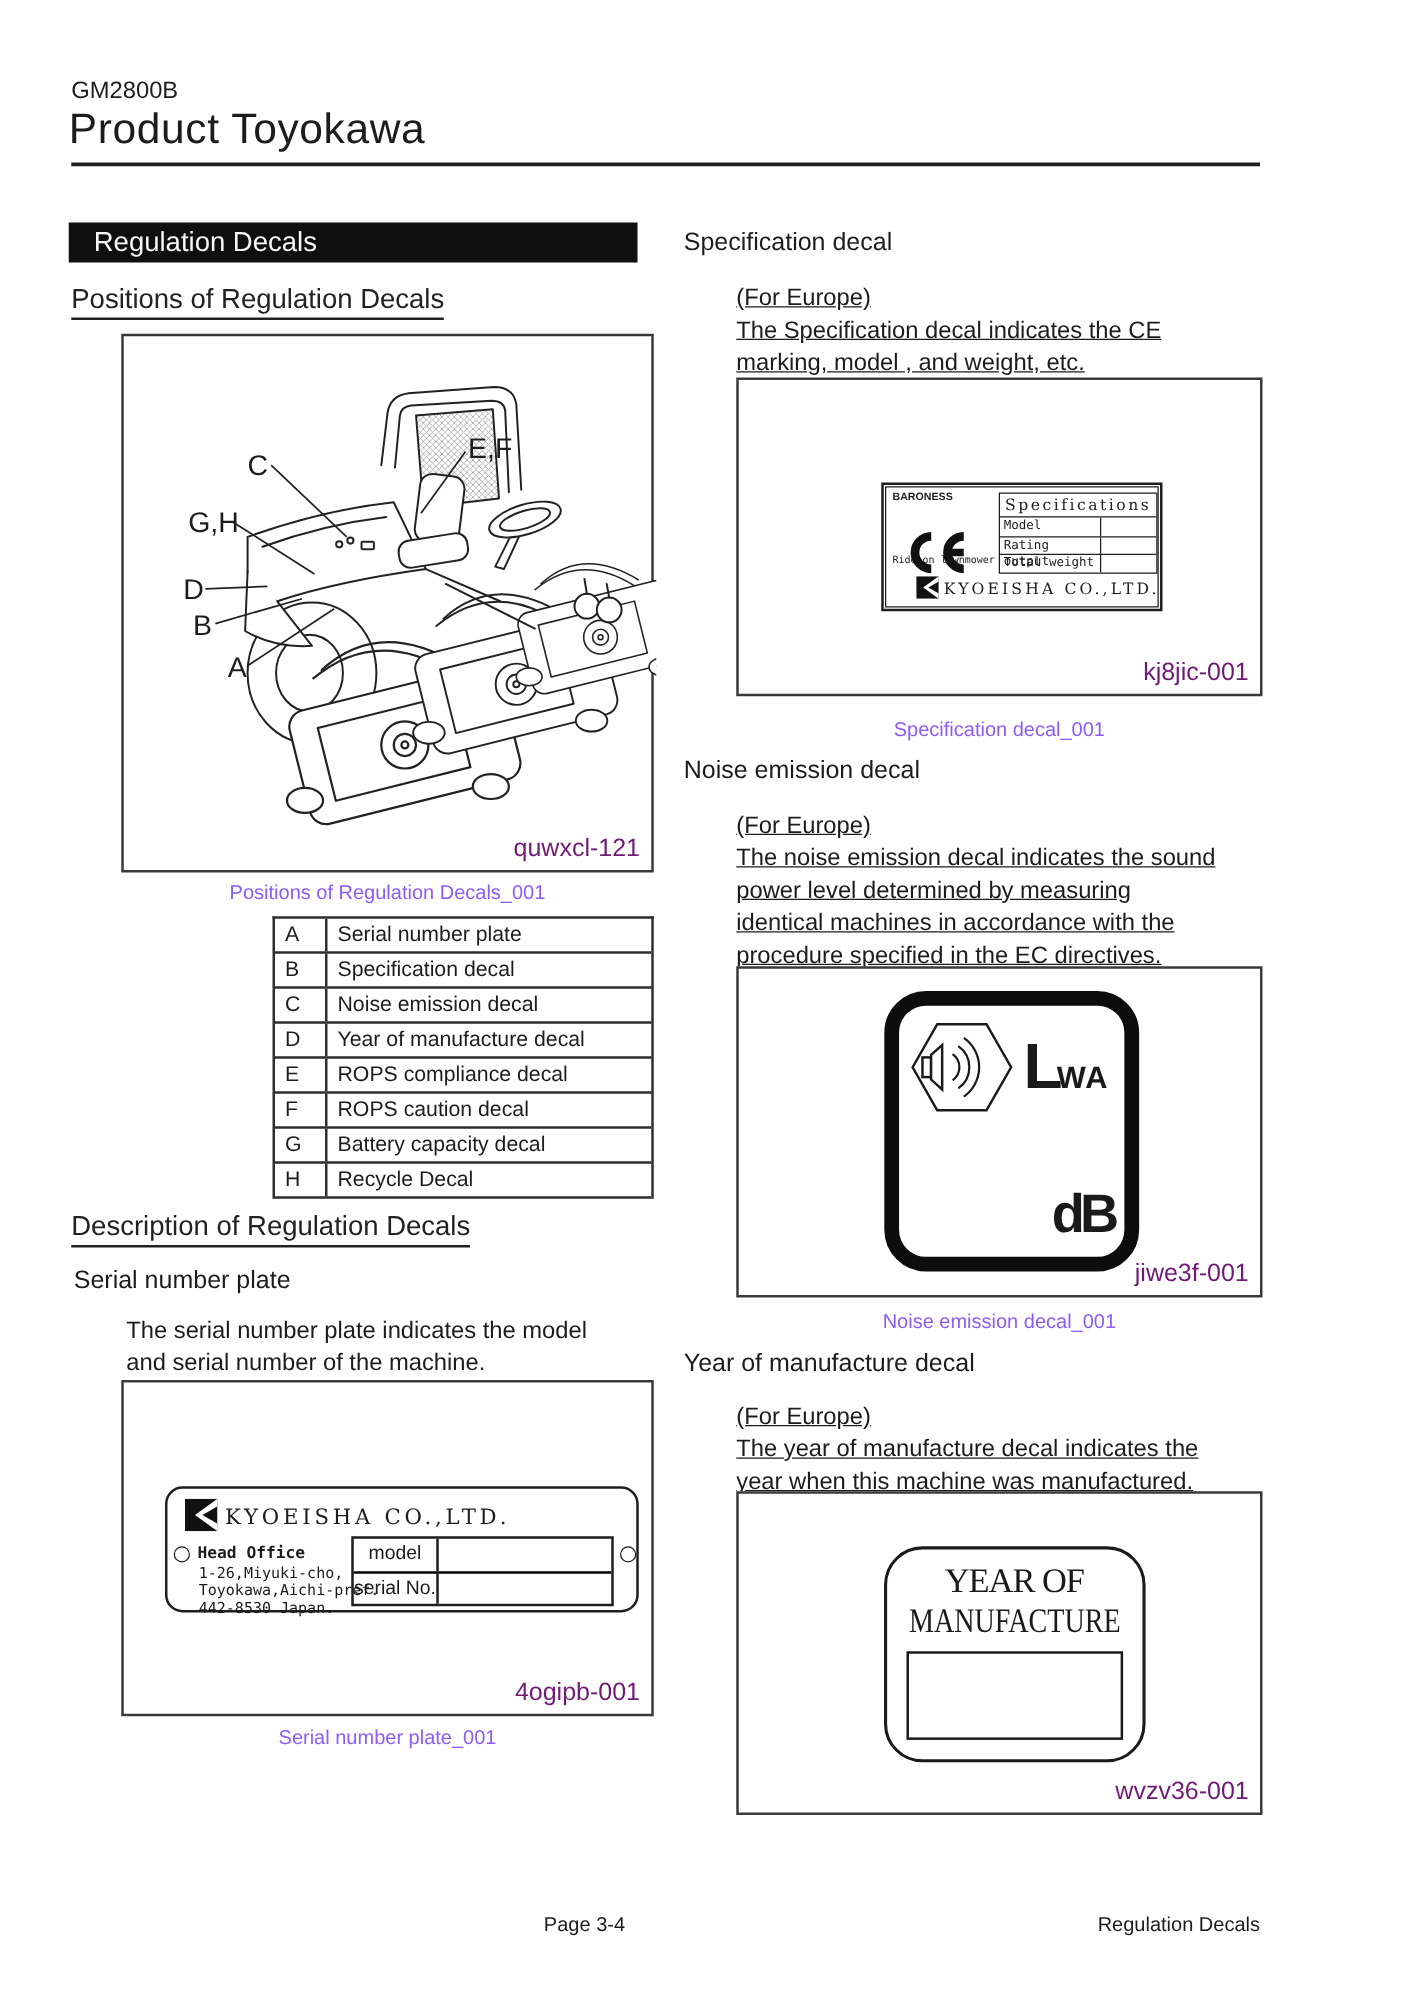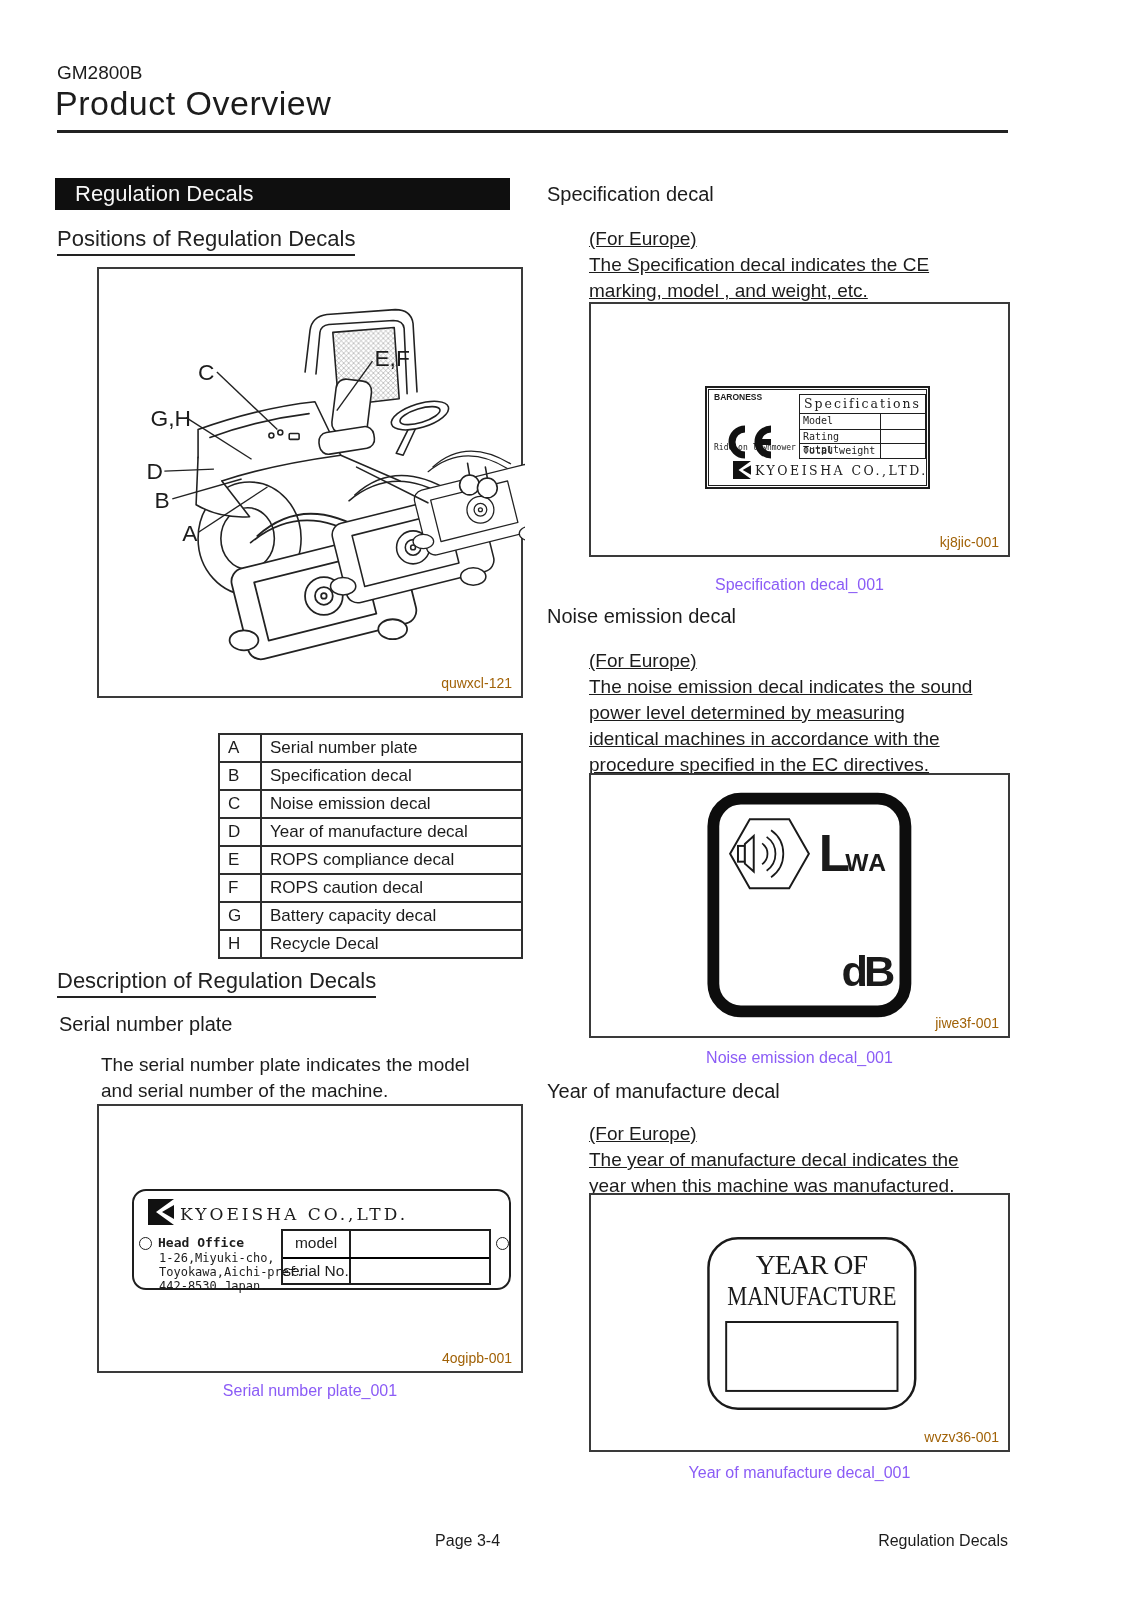--- a/index.html
+++ b/index.html
@@ -24,21 +24,21 @@
   .h2-positions { left:57px; top:226px; }
   .h2-description { left:57px; top:968px; }
   .h3 { font-size:20px; }
   .h3-serial { left:59px; top:1013px; }
   .figure-box { border:2px solid #3a3a3a; background:#fff; }
   .fig1 { left:97px; top:267px; width:426px; height:431px; }
   .fig2 { left:97px; top:1104px; width:426px; height:269px; }
   .fig3 { left:589px; top:302px; width:421px; height:255px; }
   .fig4 { left:589px; top:773px; width:421px; height:265px; }
   .fig5 { left:589px; top:1193px; width:421px; height:259px; }
-  .fig-code { position:absolute; right:9px; bottom:5px; font-size:14px; color:#a16207; }
+  .fig-code { position:absolute; right:9px; bottom:5px; font-size:20px; color:#701a75; }
   .fig-caption { font-size:16px; text-align:center; color:#8b5cf6; }
   .cap1 { left:97px; top:706px; width:426px; }
   .cap2 { left:97px; top:1382px; width:426px; }
   .cap3 { left:589px; top:576px; width:421px; }
   .cap4 { left:589px; top:1049px; width:421px; }
   .cap5 { left:589px; top:1464px; width:421px; }
 
   
   .pos-table { left:218px; top:733px; width:305px; border:2px solid #2e2e2e; border-bottom:none; }
   .pos-row { display:flex; height:28px; border-bottom:2px solid #2e2e2e; }
@@ -106,21 +106,21 @@
 
   svg text { font-family:"Liberation Sans", sans-serif; }
   .serif-text { font-family:"Liberation Serif", serif; }
 </style>
 </head>
 <body>
 
 <div class="page">
 
   <div class="abs model-no">GM2800B</div>
-  <div class="abs page-title">Product Overview</div>
+  <div class="abs page-title">Product Toyokawa</div>
   <div class="abs header-rule"></div>
 
   <div class="abs banner">Regulation Decals</div>
   <div class="abs h2u h2-positions">Positions of Regulation Decals</div>
 
   <div class="abs figure-box fig1">
     <svg viewBox="0 0 426 431" width="426" height="427">
       <defs>
         <pattern id="mesh" width="5" height="5" patternUnits="userSpaceOnUse">
           <path d="M0,5 L5,0 M0,0 L5,5" stroke="#9a9a9a" stroke-width="0.6"></path>
@@ -182,20 +182,21 @@
         <text x="98" y="112">C</text>
         <text x="276" y="98">E,F</text>
         <text x="50" y="158">G,H</text>
         <text x="46" y="212">D</text>
         <text x="54" y="241">B</text>
         <text x="82" y="275">A</text>
       </g>
     </svg>
     <div class="fig-code">quwxcl-121</div>
   </div>
+  <div class="abs fig-caption cap1">Positions of Regulation Decals_001</div>
 
   <div class="abs pos-table">
     <div class="pos-row">
         <div class="pos-key">A</div>
         <div class="pos-label">Serial number plate</div>
       </div>
     <div class="pos-row">
         <div class="pos-key">B</div>
         <div class="pos-label">Specification decal</div>
       </div>
@@ -345,20 +346,19 @@
 
   <div class="abs figure-box fig5">
     <svg viewBox="0 0 421 259" width="421" height="255">
       <rect x="116" y="44" width="210" height="173" rx="30" fill="#fff" stroke="#1a1a1a" stroke-width="2.5"></rect>
       <text class="serif-text" x="221" y="80" font-size="28" text-anchor="middle" textLength="114" fill="#1a1a1a">YEAR OF</text>
       <text class="serif-text" x="221" y="112" font-size="28" text-anchor="middle" textLength="172" lengthAdjust="spacingAndGlyphs" fill="#1a1a1a">MANUFACTURE</text>
       <rect x="134" y="129" width="174" height="70" fill="#fff" stroke="#1a1a1a" stroke-width="2"></rect>
     </svg>
     <div class="fig-code">wvzv36-001</div>
   </div>
-  <div class="abs fig-caption cap5">Year of manufacture decal_001</div>
 
   <div class="abs footer">
     <span>Page 3-4</span>
     <span class="right">Regulation Decals</span>
   </div>
 
 </div>
 
 </body></html>

